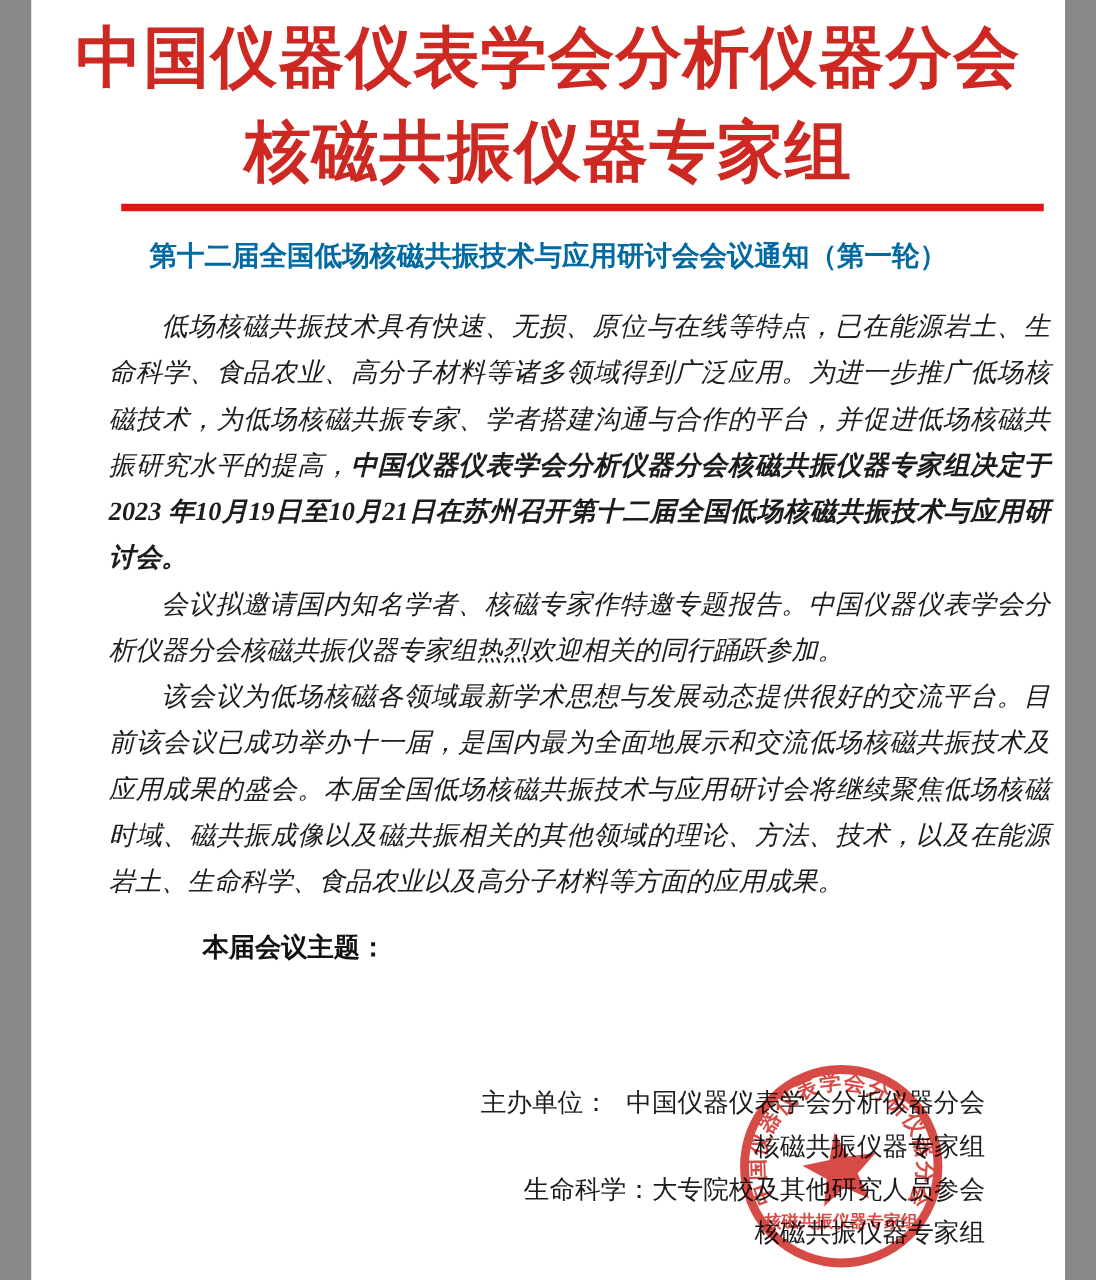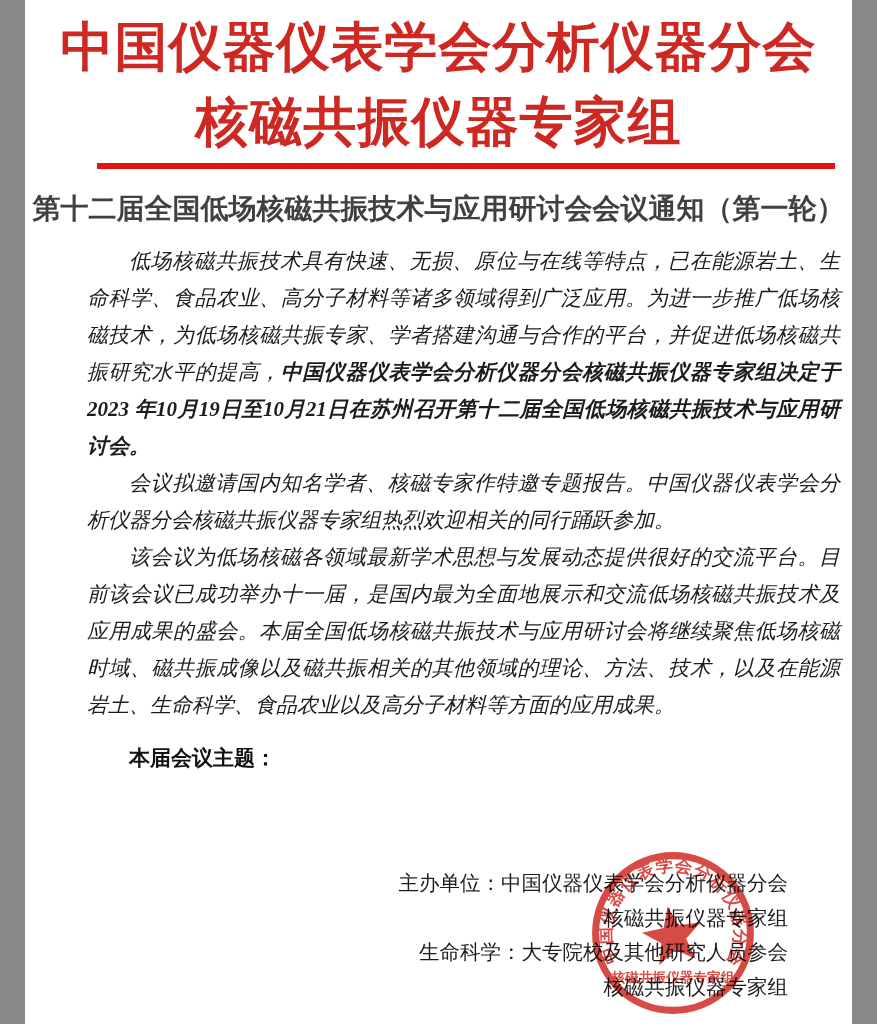--- a/index.html
+++ b/index.html
@@ -30,53 +30,53 @@
     letter-spacing:1px;
   }
   .red-rule{
     position:absolute;top:163px;left:72px;width:738px;height:6px;
     background:var(--rule_red);
   }
   
   .notice-title{
     position:absolute;top:190px;left:0;right:0;
     text-align:center;
-    font-size:28px;
+    font-size:22px;
     font-weight:700;
-    color:#404040;
+    color:#0369a1;
   }
   
   .body-block{
     position:absolute;top:243px;left:62px;width:753px;
     font-size:21px;
     line-height:37px;
     text-align:justify;
     text-justify:inter-ideograph;
   }
   .body-block p{margin:0;text-indent:2em;font-style:italic;}
   .bold{font-weight:700;}
   
   .theme-block{
     margin-top:16px;
     margin-left:2em;
     text-indent:0;
     line-height:36px;
   }
-  .theme-heading{font-weight:700;color:#111;}
+  .theme-heading{font-weight:700;color:#111;margin-left:33px;}
   .theme-topic{color:var(--theme_red);}
   .theme-welcome{color:var(--body_text);}
   
   .footer-block{
     position:absolute;top:866px;right:64px;
     text-align:right;
     font-size:20.5px;
     line-height:34.5px;
     white-space:nowrap;
   }
-  .footer-label{margin-right:0;}
+  .footer-label{margin-right:14px;}
   
   .seal{
     position:absolute;left:562px;top:847px;
     width:172px;height:172px;
     opacity:.88;
     mix-blend-mode:multiply;
     pointer-events:none;
   }
   .seal text{font-family:"Liberation Serif","DejaVu Serif",serif;}
 </style>

